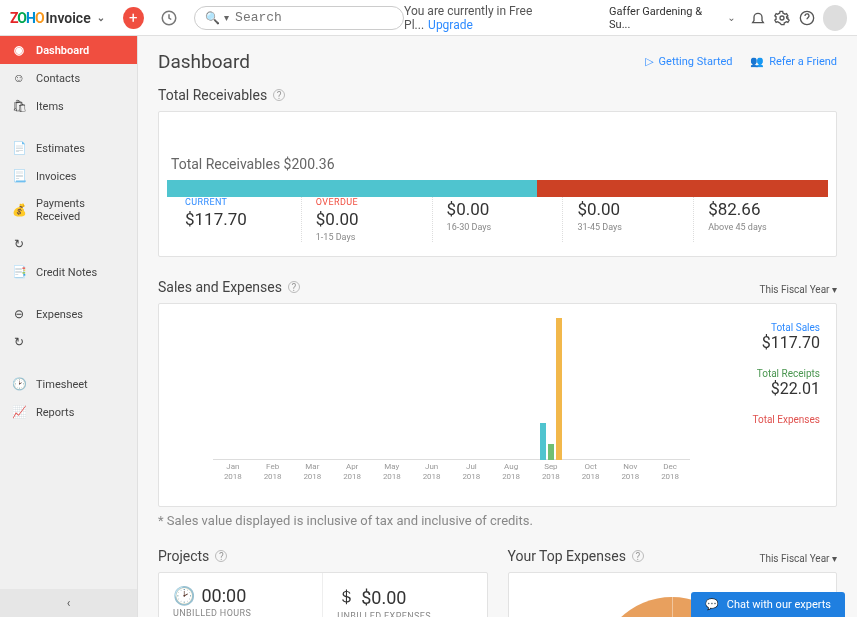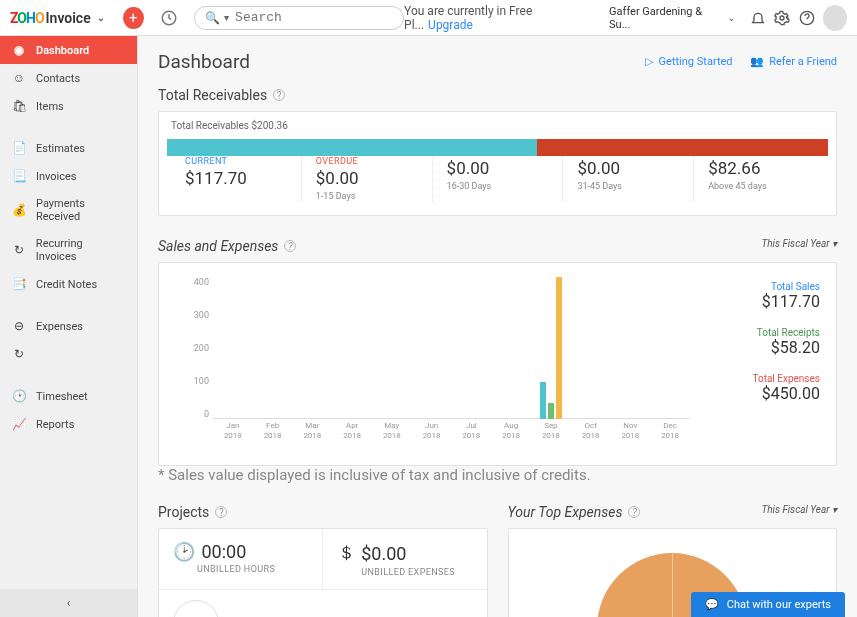--- a/index.html
+++ b/index.html
@@ -26,59 +26,59 @@
 .side-group-gap { height:14px; }
 .side-collapse { position:absolute; bottom:0; left:0; right:0; height:28px; background:#e6e6e6; display:flex; align-items:center; justify-content:center; cursor:pointer; color:#555; }
 .main { margin-left:138px; margin-top:36px; padding:14px 20px 40px; }
 .page-head { display:flex; align-items:center; margin-bottom:14px; }
 .page-head h1 { font-size:19px; font-weight:400; color:#444; }
 .head-links { margin-left:auto; display:flex; gap:18px; font-size:11px; }
 .head-link { color:#2e8bff; cursor:pointer; display:flex; align-items:center; gap:5px; }
 .section-title { font-size:14px; color:#444; margin-bottom:8px; display:flex; align-items:center; gap:6px; }
 .help-icon { font-size:10px; color:#999; border:1px solid #bbb; border-radius:50%; width:12px; height:12px; display:inline-flex; align-items:center; justify-content:center; }
 .card { background:#fff; border:1px solid #e2e2e2; border-radius:2px; }
-.receivables .sub { font-size:10px; color:#666; padding:8px 12px 4px; }
+.receivables .sub { font-size:14px; color:#666; padding:8px 12px 4px;margin-top:36px; }
 .rec-bar { height:17px; margin:4px 8px 0; display:flex; }
 .rec-bar .seg1 { background:#4fc4cf; flex:0 0 56%; }
 .rec-bar .seg2 { background:#cc4125; flex:1; }
 .rec-cols { display:flex; padding:0 12px 14px; }
 .rec-col { flex:1; padding:0 14px; border-left:1px dotted #ddd; }
 .rec-col:first-child { border-left:none; color:#2e8bff; }
 .rec-col .lbl { font-size:9px; letter-spacing:.4px; text-transform:uppercase; }
 .rec-col .amt { font-size:17px; color:#333; margin-top:2px; }
 .rec-col:first-child .amt { color:#333; }
 .rec-col .ovlbl { color:#f04e40; }
 .rec-col .sub2 { font-size:9px; color:#888; margin-top:3px; }
-.se-head { display:flex; align-items:flex-start; margin:22px 0 8px;font-style:italic; }
+.se-head { display:flex; align-items:flex-end; margin:22px 0 8px; }
 .se-head .section-title { margin:0; }
 .se-head .fy { margin-left:auto; font-size:10px; color:#555; cursor:pointer; }
 .sales-exp { padding:14px 16px 18px; display:flex; }
 .chart-area { flex:1; position:relative; height:170px; }
 .y-axis { position:absolute; left:0; top:0; bottom:28px; width:34px; display:flex; flex-direction:column; justify-content:space-between; font-size:9px; color:#999; text-align:right; }
 .grid { position:absolute; left:38px; right:0; top:0; bottom:28px; border-bottom:1px solid #ddd; }
 .x-axis { position:absolute; left:38px; right:0; bottom:0; height:26px; display:flex; }
 .x-item { flex:1; text-align:center; font-size:8px; color:#999; line-height:1.2; }
 .bars { position:absolute; left:38px; right:0; top:0; bottom:28px; display:flex; }
 .bar-slot { flex:1; position:relative; display:flex; align-items:flex-end; justify-content:center; gap:2px; }
 .bar { width:6px; }
 .bar.sales { background:#4fc4cf; }
 .bar.receipts { background:#6fbf73; }
 .bar.expenses { background:#f2b84b; }
 .legend { width:130px; text-align:right; display:flex; flex-direction:column; gap:16px; padding-top:4px; }
 .legend .lbl { font-size:10px; }
 .legend .val { font-size:16px; color:#333; }
 .legend .ts { color:#2e8bff; } .legend .tr { color:#4a9650; } .legend .te { color:#e0524f; }
-.footnote { font-size:15px; color:#888; }
+.footnote { font-size:13px; color:#888; margin-top:6px; }
 .bottom-row { display:flex; gap:20px; margin-top:20px; }
 .bottom-col { flex:1; }
 .proj-top { display:flex; }
 .proj-box { flex:1; padding:12px 14px; }
 .proj-box+.proj-box { border-left:1px solid #eee; }
 .proj-big { font-size:18px; color:#333; display:flex; align-items:center; gap:6px; }
-.proj-sub { font-size:9px; color:#888; letter-spacing:.4px; margin-top:2px;margin-left:24px; }
+.proj-sub { font-size:9px; color:#888; letter-spacing:.4px; margin-top:2px; }
 .proj-row { display:flex; align-items:center; border-top:1px solid #eee; padding:10px 14px; gap:12px; }
 .circle-stat { width:46px; height:46px; border:1px solid #ddd; border-radius:50%; display:flex; flex-direction:column; align-items:center; justify-content:center; font-size:7px; color:#aaa; line-height:1.1; text-align:center; }
 .donut { width:150px; height:90px; margin:14px auto 0; position:relative; overflow:hidden; }
 .donut .half { width:150px; height:150px; background:#e8a05e; border-radius:50%; position:absolute; top:0; }
 .donut .split { position:absolute; left:50%; top:0; bottom:0; width:1px; background:rgba(255,255,255,.4); }
 .exp-legend { position:absolute; right:18px; top:62px; font-size:9px; color:#555; display:flex; align-items:center; gap:6px; }
 .exp-legend .dot { width:8px; height:8px; border-radius:50%; background:#e8a05e; }
 .top-exp-inner { position:relative; padding:10px 14px 16px; min-height:150px; }
 .chat-bar { position:fixed; right:12px; bottom:0; background:#1f7fe0; color:#fff; font-size:11px; padding:6px 14px; border-radius:3px 3px 0 0; display:flex; align-items:center; gap:8px; cursor:pointer; }
 svg { display:block; }
@@ -153,21 +153,20 @@
   <div class="side-item">
       <span class="si-icon">📃</span>
       <span>Invoices</span>
     </div>
   <div class="side-item">
       <span class="si-icon">💰</span>
       <span>Payments Received</span>
     </div>
   <div class="side-item">
       <span class="si-icon">↻</span>
-      <span>Recurring Invoices</span>
     </div>
   <div class="side-item">
       <span class="si-icon">📑</span>
       <span>Credit Notes</span>
     </div>
   <div class="side-group-gap"></div>
   <div class="side-item">
       <span class="si-icon">⊖</span>
       <span>Expenses</span>
     </div>
@@ -238,27 +237,20 @@
 
   <div class="se-head">
     <div class="section-title">
         <span>Sales and Expenses</span>
         <span class="help-icon">?</span>
       </div>
     <div class="fy"><span>This Fiscal Year</span> ▾</div>
   </div>
   <div class="card sales-exp">
     <div class="chart-area">
-      <div class="y-axis" id="y-axis">
-          <div>400</div>
-          <div>300</div>
-          <div>200</div>
-          <div>100</div>
-          <div>0</div>
-        </div>
       <div class="grid"></div>
       <div class="bars" id="bars">
           <div class="bar-slot"></div>
           <div class="bar-slot"></div>
           <div class="bar-slot"></div>
           <div class="bar-slot"></div>
           <div class="bar-slot"></div>
           <div class="bar-slot"></div>
           <div class="bar-slot"></div>
           <div class="bar-slot"></div>
@@ -286,25 +278,24 @@
           <div class="x-item">Dec<br>2018</div>
         </div>
     </div>
     <div class="legend">
       <div>
           <div class="lbl ts">Total Sales</div>
           <div class="val">$117.70</div>
         </div>
       <div>
           <div class="lbl tr">Total Receipts</div>
-          <div class="val">$58.20</div>
+          <div class="val">$22.01</div>
         </div>
       <div>
           <div class="lbl te">Total Expenses</div>
-          <div class="val">$450.00</div>
         </div>
     </div>
   </div>
   <div class="footnote">* Sales value displayed is inclusive of tax and inclusive of credits.</div>
 
   <div class="bottom-row">
     <div class="bottom-col">
       <div class="section-title">
           <span>Projects</span>
           <span class="help-icon">?</span>

